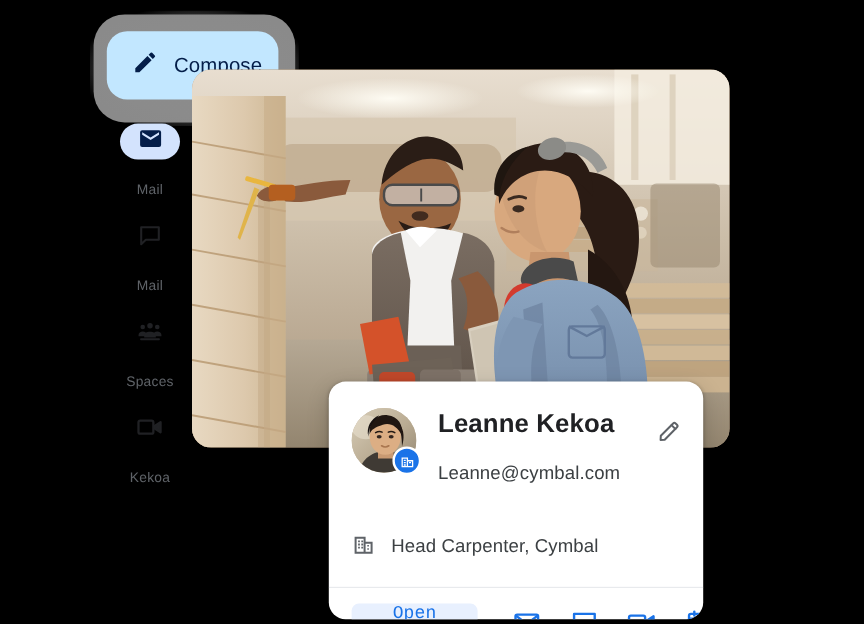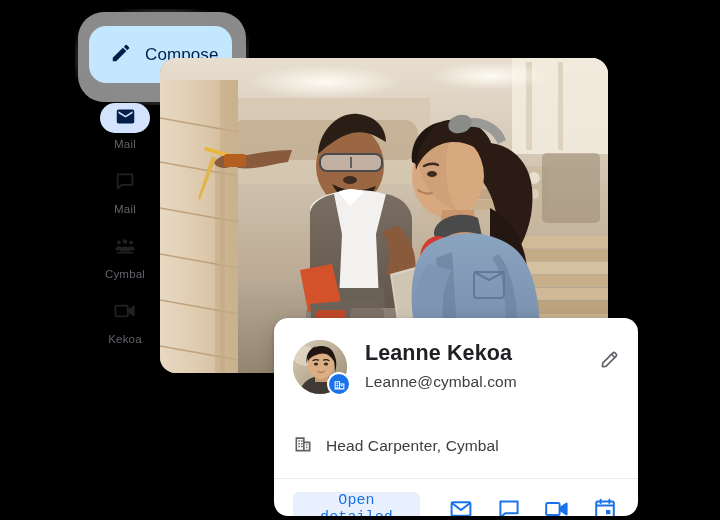--- a/index.html
+++ b/index.html
@@ -83,21 +83,21 @@
   .nav-pill {
     width: 50px;
     height: 30px;
     border-radius: 16px;
     display: flex;
     align-items: center;
     justify-content: center;
   }
   .nav-item.active .nav-pill { background: #d3e3fd; }
   .nav-label {
-    margin-top: 5px;
+    margin-top: 20px;
     font-size: 11.5px;
     color: #5f6368;
     letter-spacing: .2px;
   }
   .nav-item.active .nav-label { color: #5f6368; }
 
   
   .photo {
     position: absolute;
     left: 160px;
@@ -108,21 +108,21 @@
     overflow: hidden;
     background: #b59c7e;
   }
   .photo svg { display: block; width: 100%; height: 100%; }
 
   
   .contact-card {
     position: absolute;
     left: 274px;
     top: 318px;
-    width: 364px;
+    width: 312px;
     height: 198px;
     background: #ffffff;
     border-radius: 14px;
     box-shadow: 0 1px 3px rgba(0,0,0,.22), 0 6px 18px rgba(0,0,0,.18);
     overflow: hidden;
   }
 
   .card-head {
     display: flex;
     align-items: flex-start;
@@ -159,21 +159,21 @@
 
   .identity { margin-left: 18px; padding-top: 1px; }
   .person-name {
     font-size: 21.5px;
     font-weight: bold;
     color: #202124;
     letter-spacing: .1px;
     line-height: 1.15;
   }
   .person-email {
-    margin-top: 7px;
+    margin-top: 20px;
     font-size: 15.5px;
     color: #3c4043;
     letter-spacing: .1px;
   }
   .edit-btn {
     position: absolute;
     right: 16px;
     top: 30px;
     width: 26px;
     height: 26px;
@@ -285,21 +285,21 @@
             <circle cx="5.4" cy="8.2" r="2.1"></circle>
             <circle cx="12" cy="7.1" r="2.5"></circle>
             <circle cx="18.6" cy="8.2" r="2.1"></circle>
             <path d="M1.6 15.4c0-2 1.7-3.1 3.8-3.1s3.8 1.1 3.8 3.1v1.1H1.6v-1.1z"></path>
             <path d="M14.8 15.4c0-2 1.7-3.1 3.8-3.1s3.8 1.1 3.8 3.1v1.1h-7.6v-1.1z"></path>
             <path d="M6.7 16.1c0-2.3 2.3-3.6 5.3-3.6s5.3 1.3 5.3 3.6v1.6H6.7v-1.6z"></path>
             <rect x="3" y="18.4" width="18" height="1.8" rx=".8"></rect>
           </svg>
         </span>
       </div>
-      <div class="nav-label">Cymbal</div>
+      <div class="nav-label">Spaces</div>
     </div>
 
     <div class="nav-item">
       <div class="nav-pill">
         <span>
           <svg width="24" height="20" viewBox="0 0 24 20" fill="none" stroke="#202124" stroke-width="1.9" aria-hidden="true">
             <rect x="2.4" y="4.6" width="12.4" height="10.8" rx="1.5"></rect>
             <path d="M15.6 9.1l5.2-3.3v8.4l-5.2-3.3v-1.8z" fill="#202124" stroke-linejoin="round"></path>
           </svg>
         </span>

